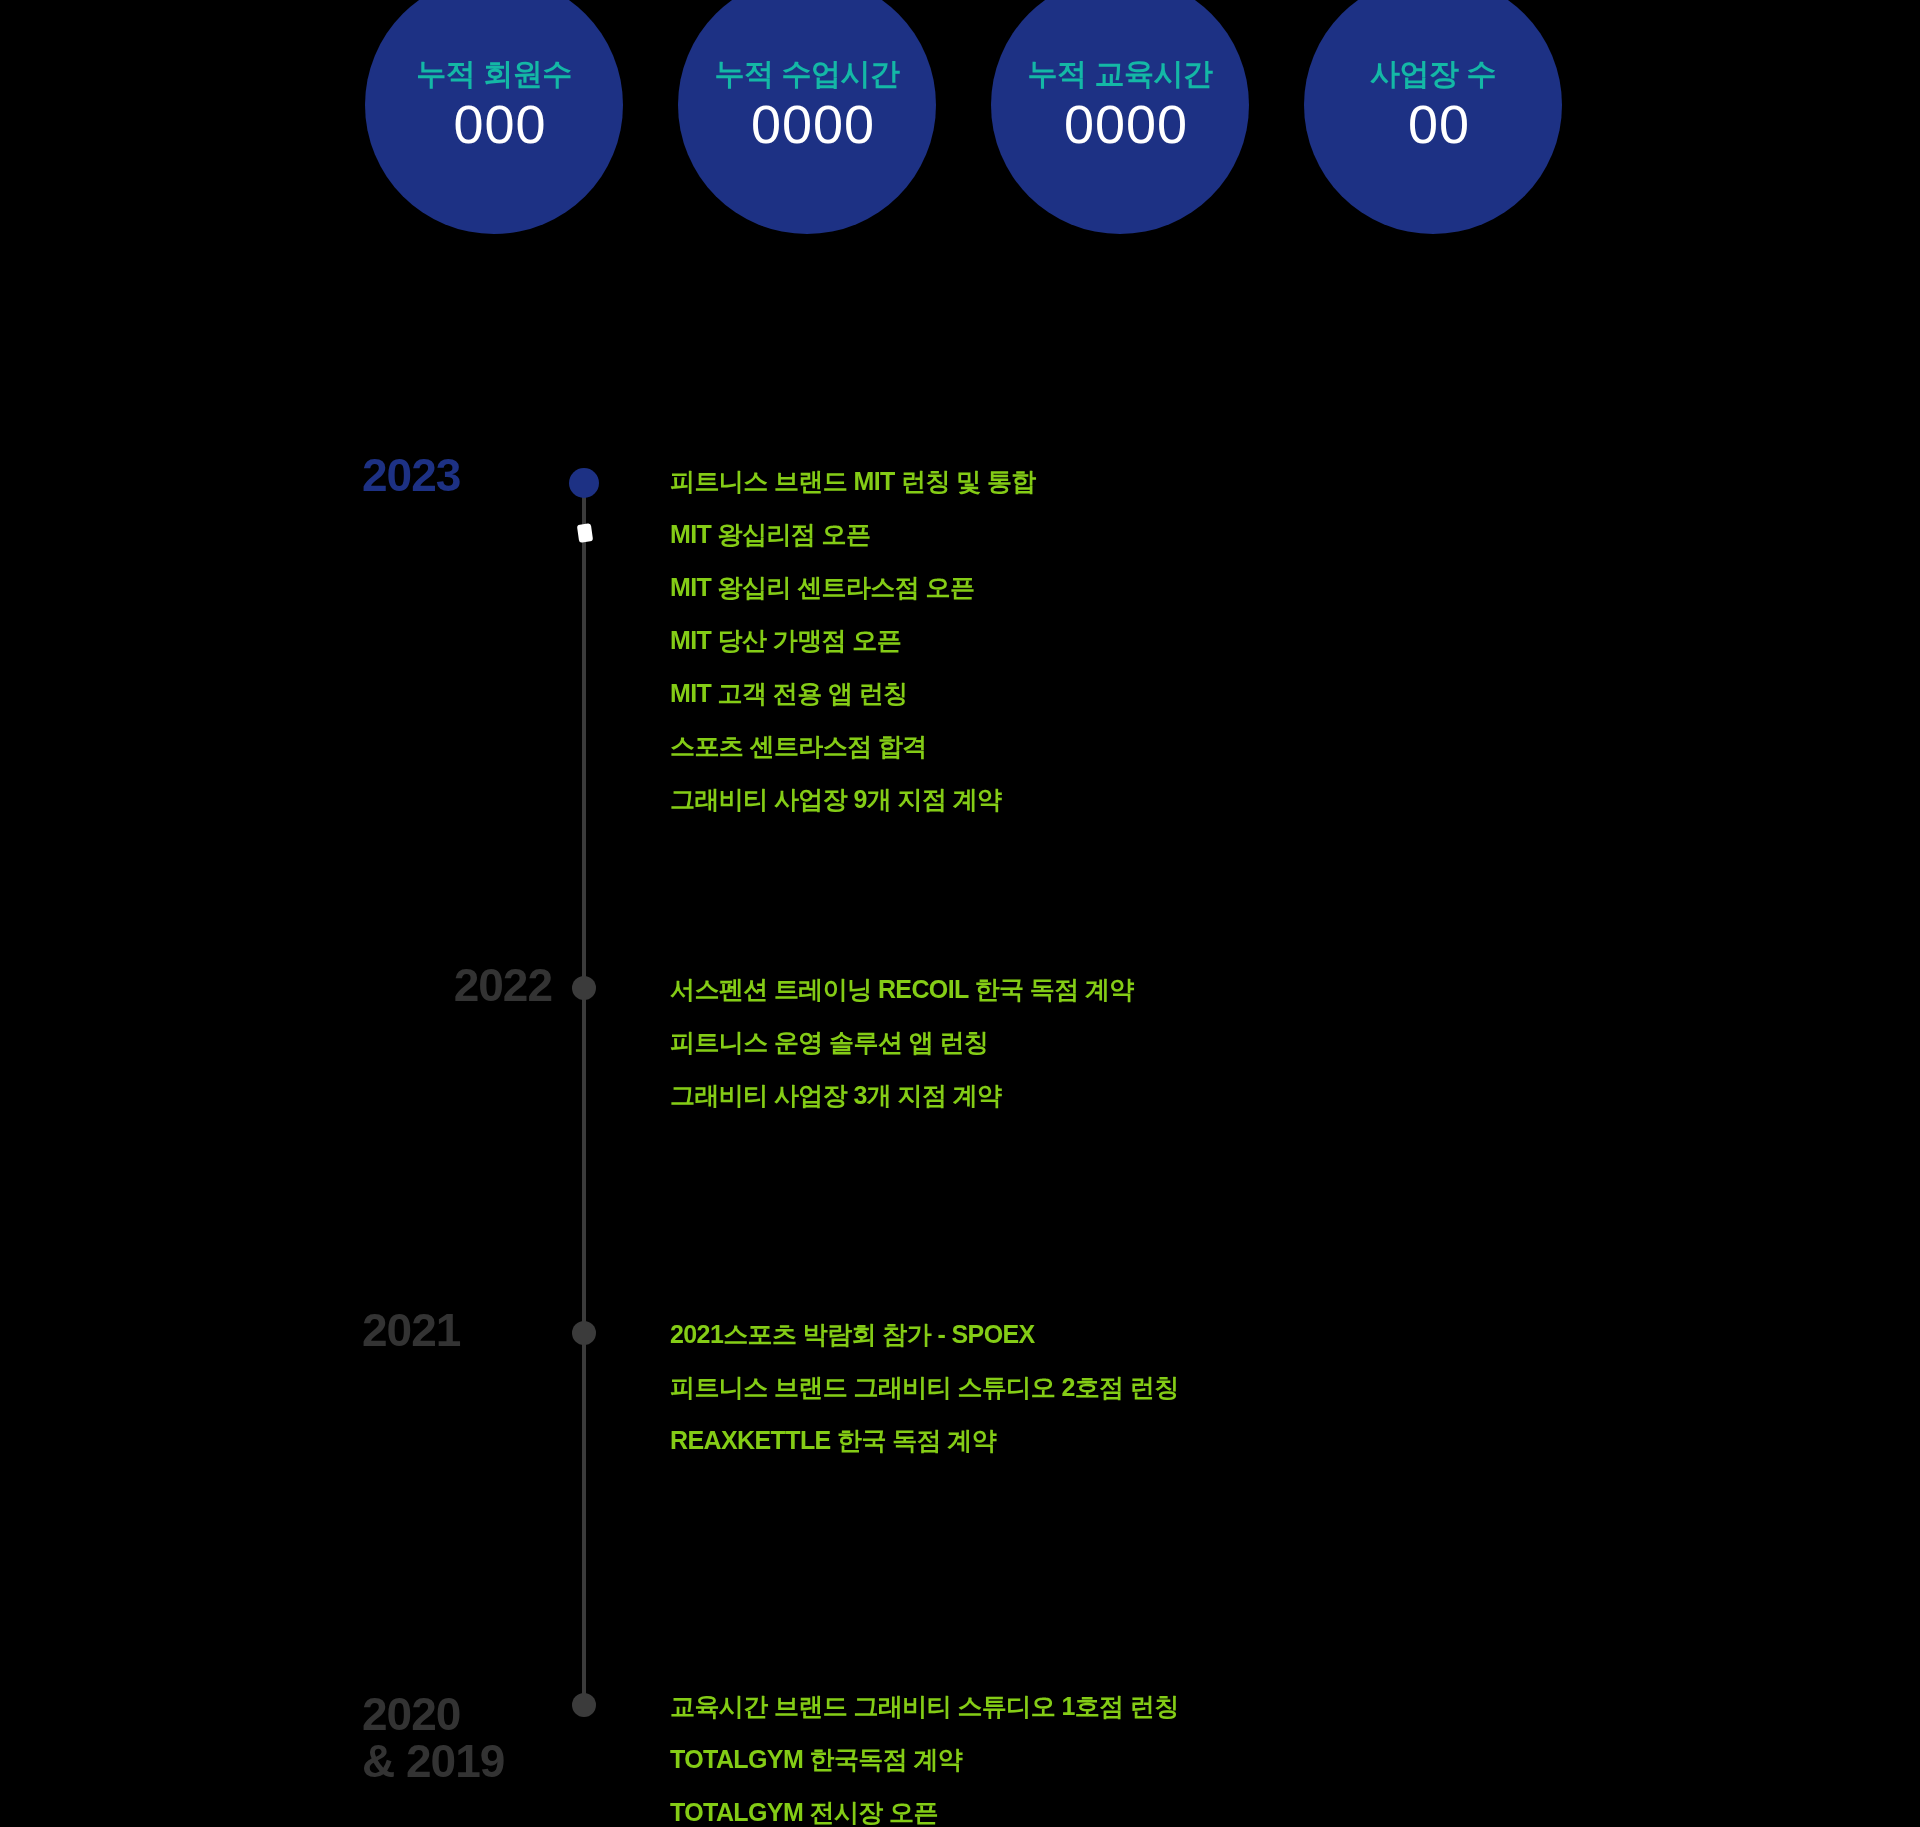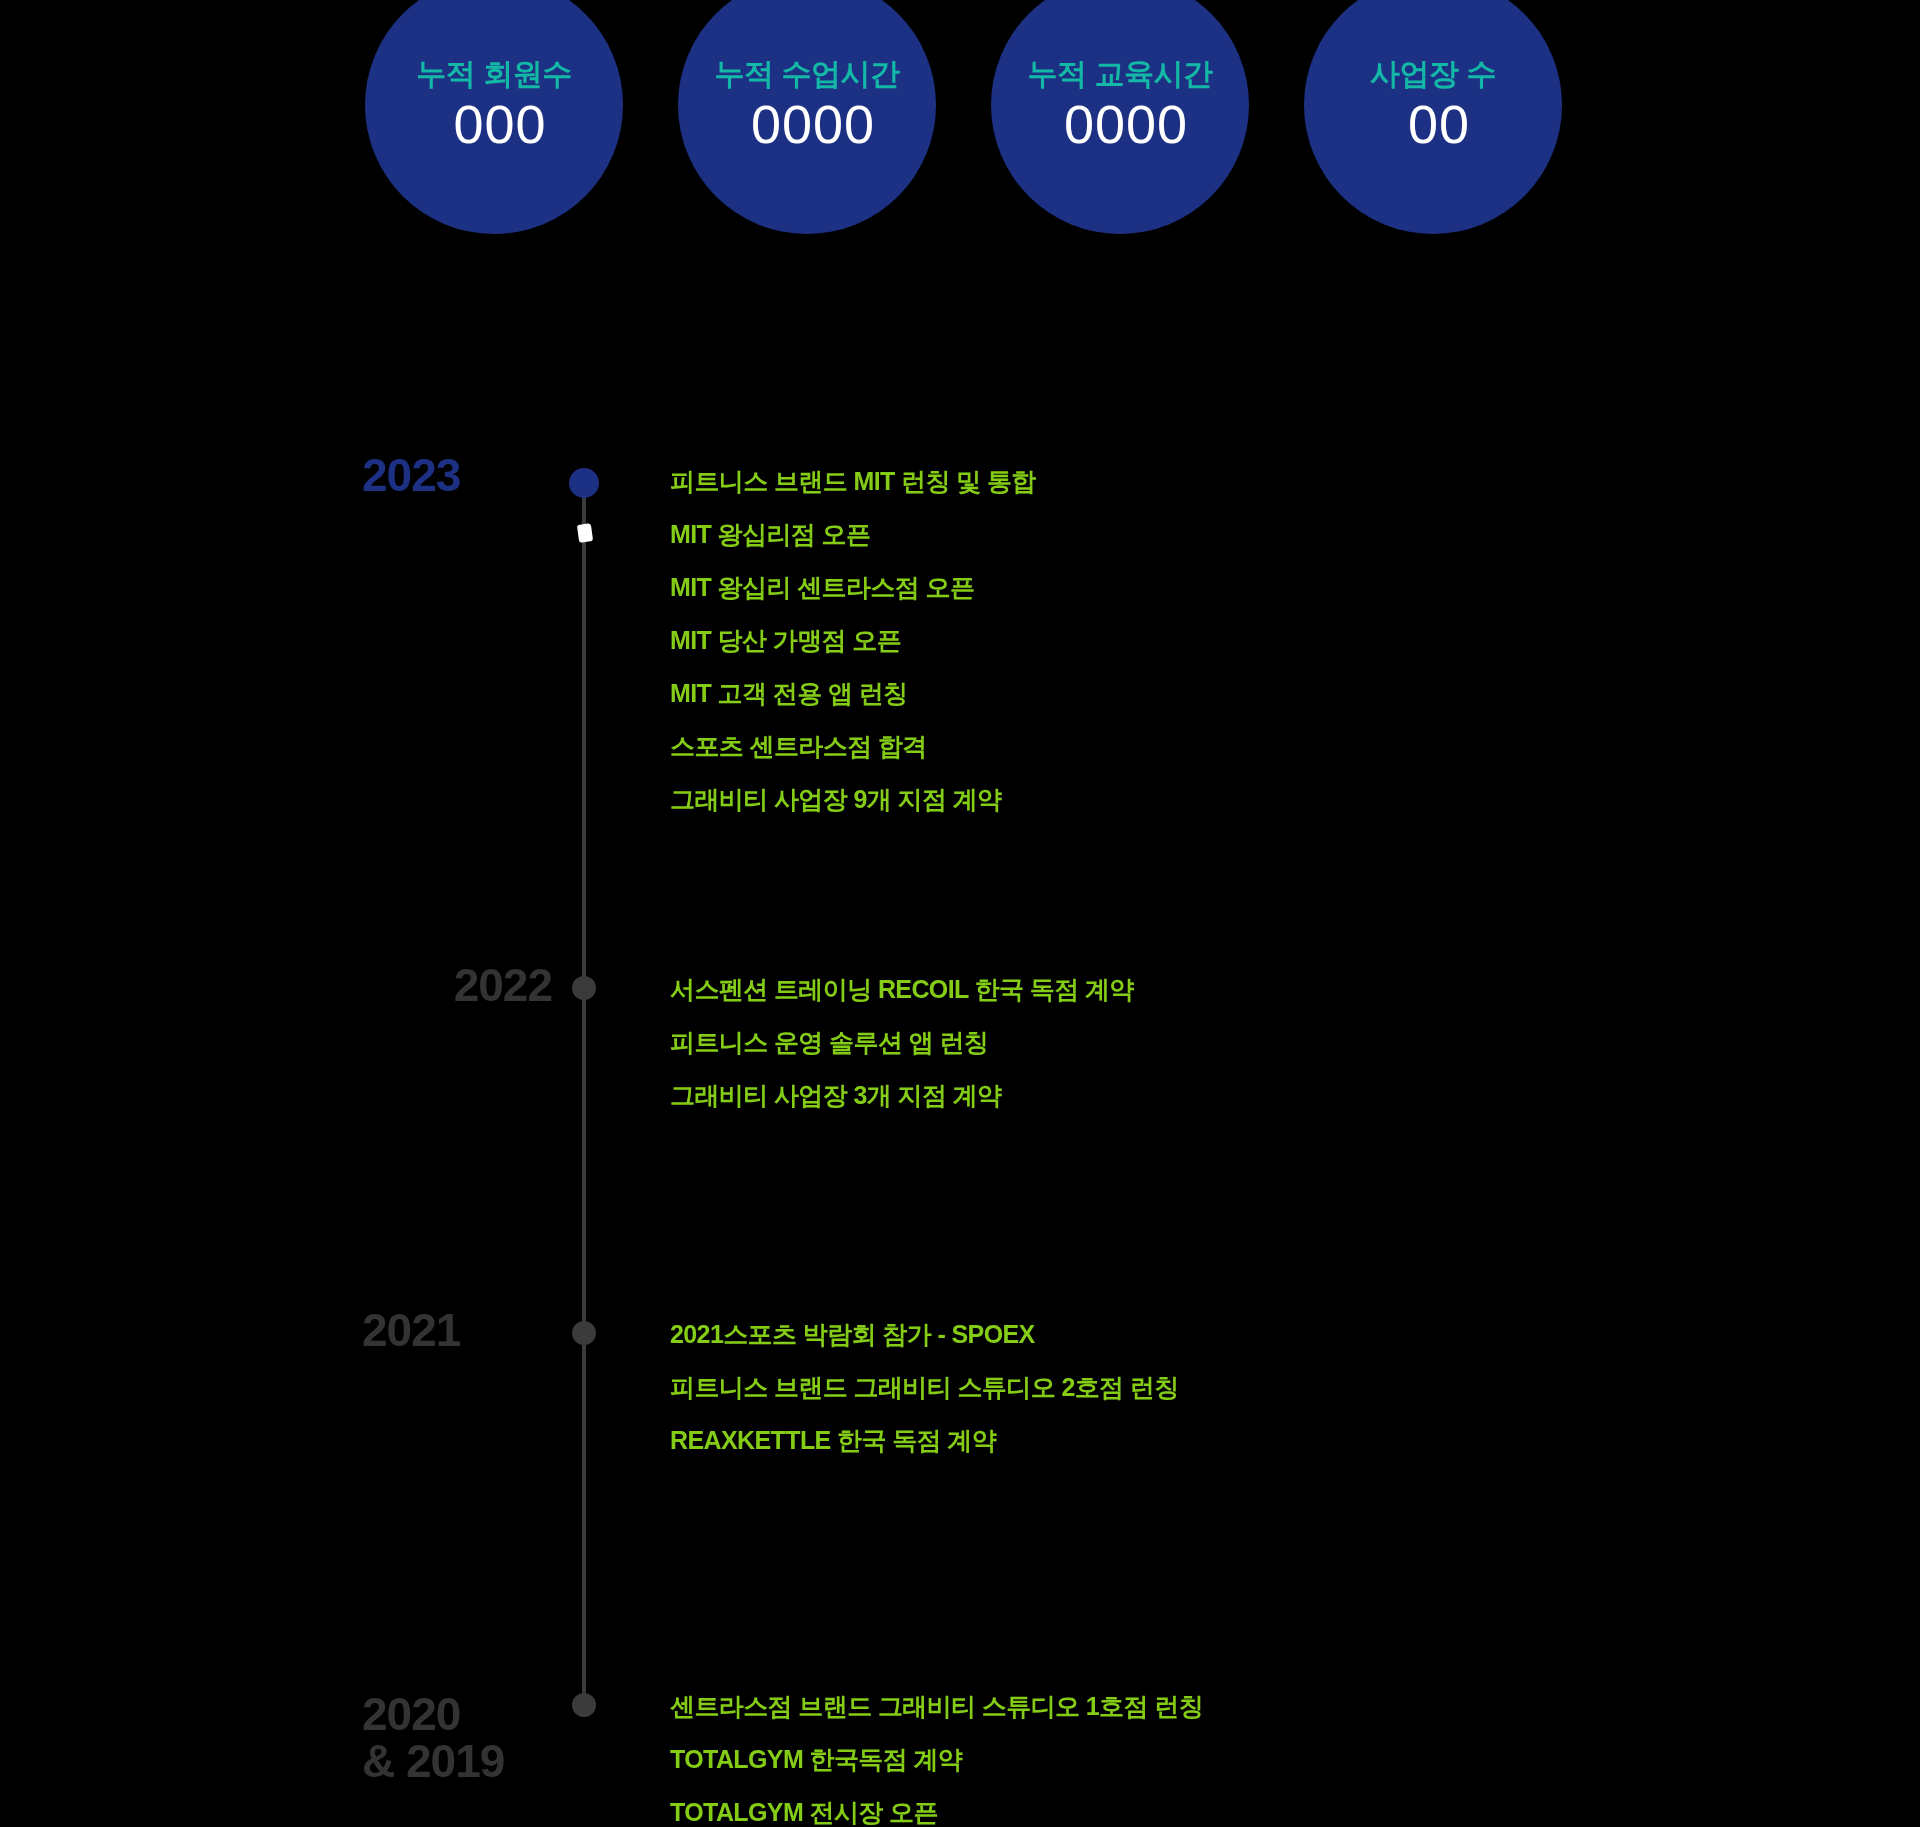--- a/index.html
+++ b/index.html
@@ -223,19 +223,19 @@
       <div class="entry-item">피트니스 브랜드 그래비티 스튜디오 2호점 런칭</div>
       <div class="entry-item">REAXKETTLE 한국 독점 계약</div>
     </div>
   </div>
 
   <div class="timeline-entry" id="entry-2020">
     <div class="entry-year">2020
 &amp; 2019</div>
     <div class="entry-dot"></div>
     <div class="entry-items">
-      <div class="entry-item">센트라스점 브랜드 그래비티 스튜디오 1호점 런칭</div>
+      <div class="entry-item">교육시간 브랜드 그래비티 스튜디오 1호점 런칭</div>
       <div class="entry-item">TOTALGYM 한국독점 계약</div>
       <div class="entry-item">TOTALGYM 전시장 오픈</div>
     </div>
   </div>
 
 </div>
 
 </body></html>

